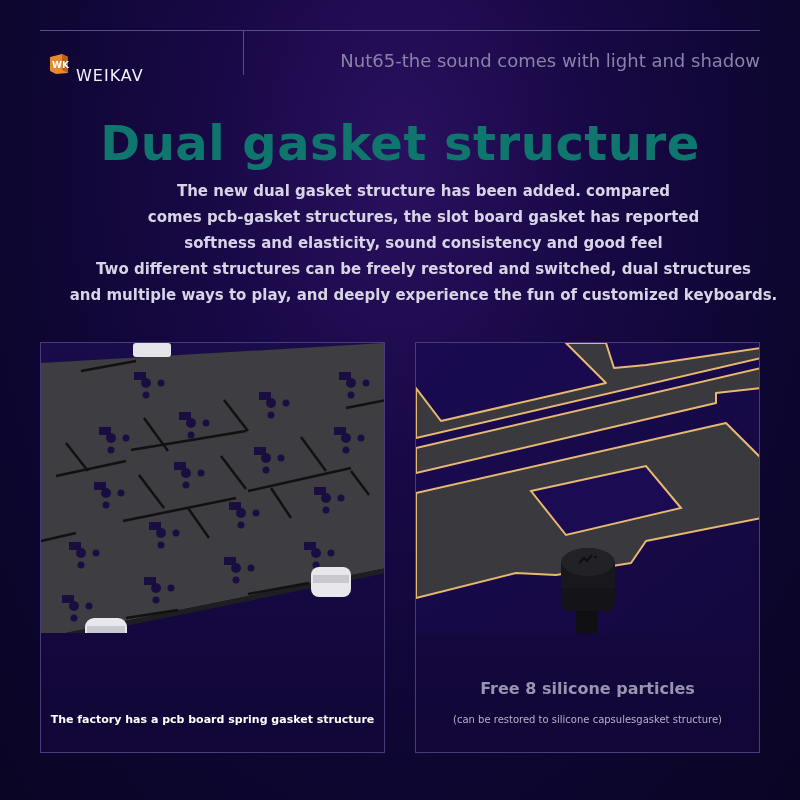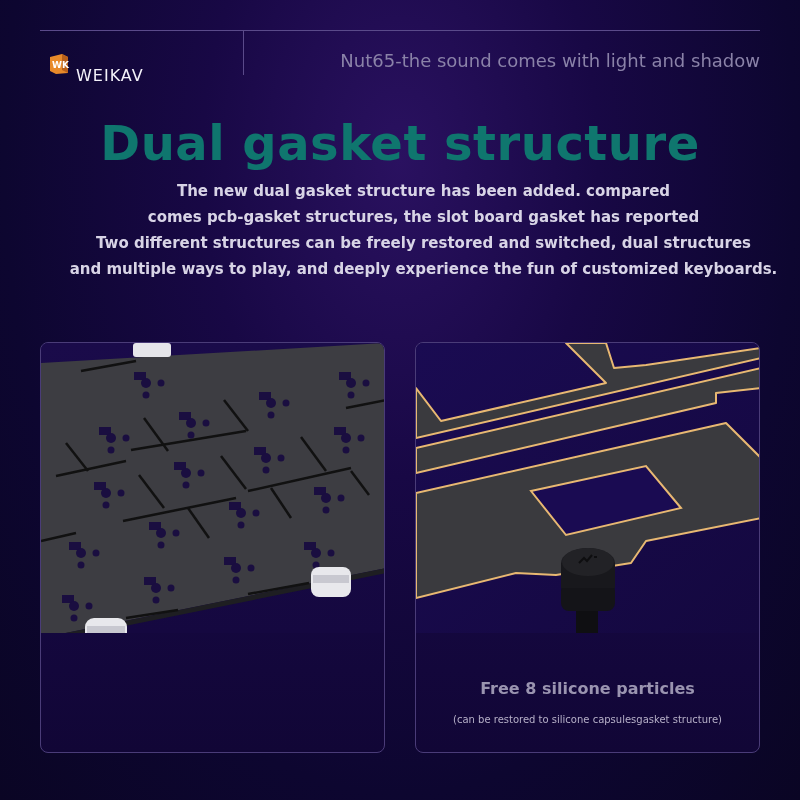--- a/index.html
+++ b/index.html
@@ -34,21 +34,21 @@
   .title {
     position: absolute; left: 0; right: 0; top: 115px; text-align: center;
     font-size: 48px; font-weight: 700; color: #0f766e; letter-spacing: 0.5px;
   }
   .desc {
     position: absolute; left: 0; right: 0; top: 178px; text-align: center;
     font-size: 15px; line-height: 26px; color: #d8d4e6; font-weight: 700; margin-left: 47px;
   }
   .card {
     position: absolute; top: 342px; width: 345px; height: 411px;
-    border: 1px solid #4a3c78; border-radius: 8px; overflow: hidden;
+    border: 1px solid #4a3c78; border-radius: 0; overflow: hidden;
     background: linear-gradient(180deg, #1a0b4a 0%, #150840 60%, #110636 100%);
   }
   .card-left { left: 40px; }
   .card-right { left: 415px; }
   .card-img { position: absolute; left: 0; top: 0; width: 345px; height: 290px; }
   .card-caption {
     position: absolute; left: 0; right: 0; text-align: center;
   }
   .left-caption { top: 370px; font-size: 11px; font-weight: 700; color: #ffffff; }
   .right-title { top: 336px; font-size: 16px; font-weight: 700; color: #9a94b0; }
@@ -71,20 +71,21 @@
   <span class="logo-text">WEIKAV</span>
 </div>
 
 <div class="tagline">Nut65-the sound comes with light and shadow</div>
 
 <h1 class="title">Dual gasket structure</h1>
 
 <div class="desc">
   <div>The new dual gasket structure has been added. compared</div>
   <div>comes pcb-gasket structures, the slot board gasket has reported</div>
+  <div>softness and elasticity, sound consistency and good feel</div>
   <div>Two different structures can be freely restored and switched, dual structures</div>
   <div>and multiple ways to play, and deeply experience the fun of customized keyboards.</div>
 </div>
 
 <div class="card card-left">
   <svg class="card-img" viewBox="0 0 345 290">
     <defs>
       <linearGradient id="bgL" x1="0" y1="0" x2="0" y2="1">
         <stop offset="0" stop-color="#1a0b4a"></stop>
           <stop offset="1" stop-color="#150840"></stop>
@@ -220,20 +221,21 @@
           <circle cx="5" cy="17" r="3.5"></circle>
         </g>
     </g>
 
     <rect x="92" y="0" width="38" height="14" rx="3" fill="#e6e6ea"></rect>
     <rect x="270" y="224" width="40" height="30" rx="8" fill="#e8e8ec"></rect>
     <rect x="272" y="232" width="36" height="8" fill="#c8c8d0"></rect>
     <rect x="44" y="275" width="42" height="32" rx="9" fill="#e8e8ec"></rect>
     <rect x="46" y="283" width="38" height="8" fill="#c8c8d0"></rect>
   </svg>
+  <div class="card-caption left-caption">The factory has a pcb board spring gasket structure</div>
 </div>
 
 <div class="card card-right">
   <svg class="card-img" viewBox="0 0 345 290">
     <defs>
       <linearGradient id="bgR" x1="0" y1="0" x2="1" y2="1">
         <stop offset="0" stop-color="#1a0b52"></stop>
           <stop offset="1" stop-color="#14083f"></stop>
       </linearGradient>
     </defs>

